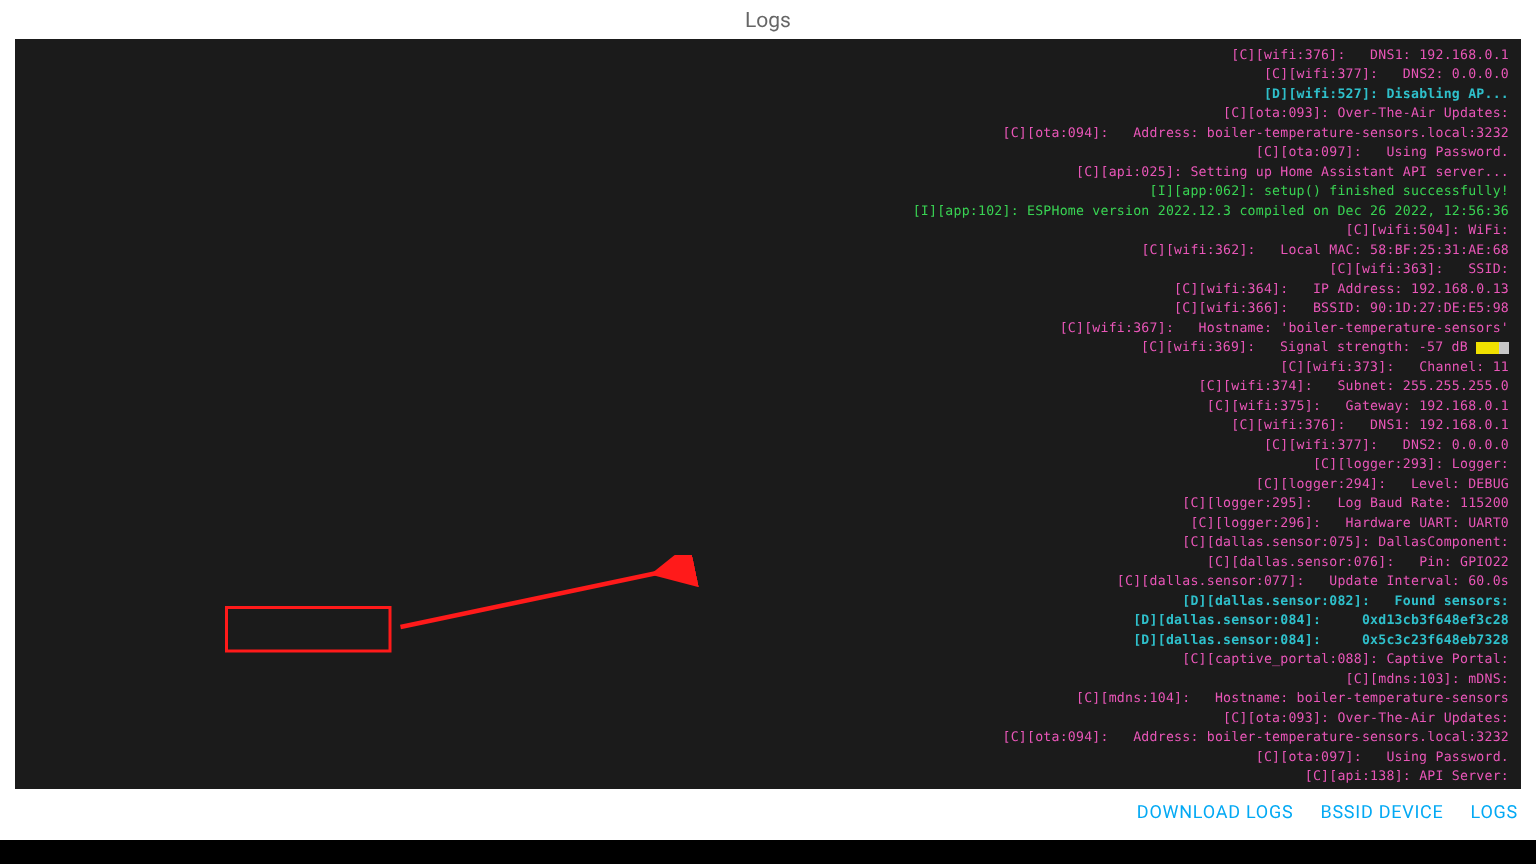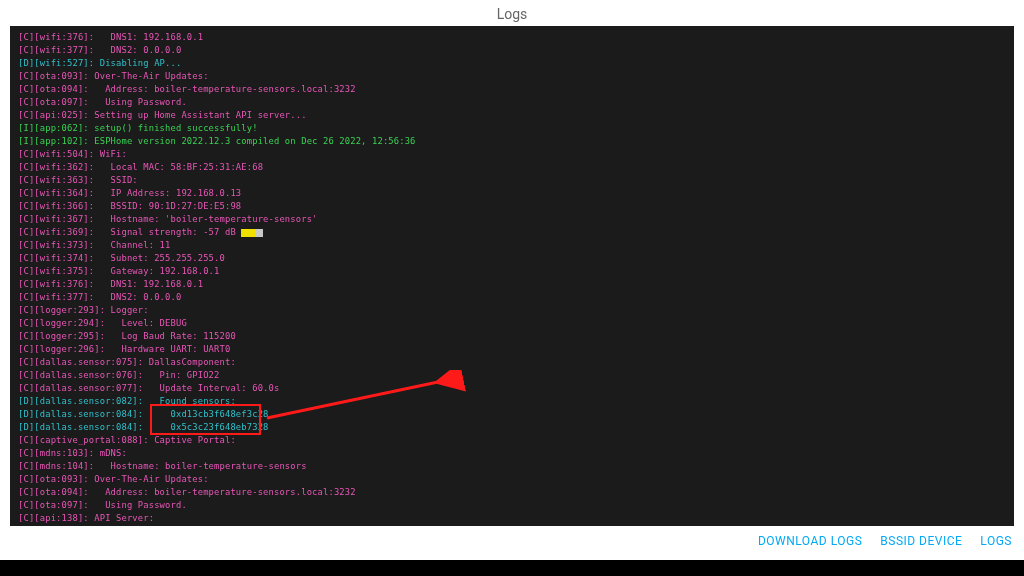--- a/index.html
+++ b/index.html
@@ -27,26 +27,27 @@
     font-family: "Consolas", "Monaco", monospace;
     font-size: 8.8px;
     line-height: 13px;
     letter-spacing: 0.15px;
     padding: 5px 8px 10px 8px;
     height: 500px;
     overflow-y: auto;
     box-sizing: border-box;
     white-space: pre;
     position: relative;
+    text-align: right;
   }
   .terminal::-webkit-scrollbar { width: 8px; }
   .terminal::-webkit-scrollbar-track { background: #2a2a2a; }
   .terminal::-webkit-scrollbar-thumb { background: #888; border-radius:2px; }
   .c-magenta { color: #e956b8; }
-  .c-cyan    { color: #2fc0cb; }
+  .c-cyan    { color: #2fc0cb; font-weight: bold; }
   .c-green   { color: #39d353; }
   .signal-bar {
     display:inline-block;
     background: linear-gradient(to right, #f0e000 0%, #f0e000 70%, #c8c8c8 70%, #c8c8c8 100%);
     width: 22px;
     height: 8px;
     vertical-align: middle;
   }
   
   .annot {

